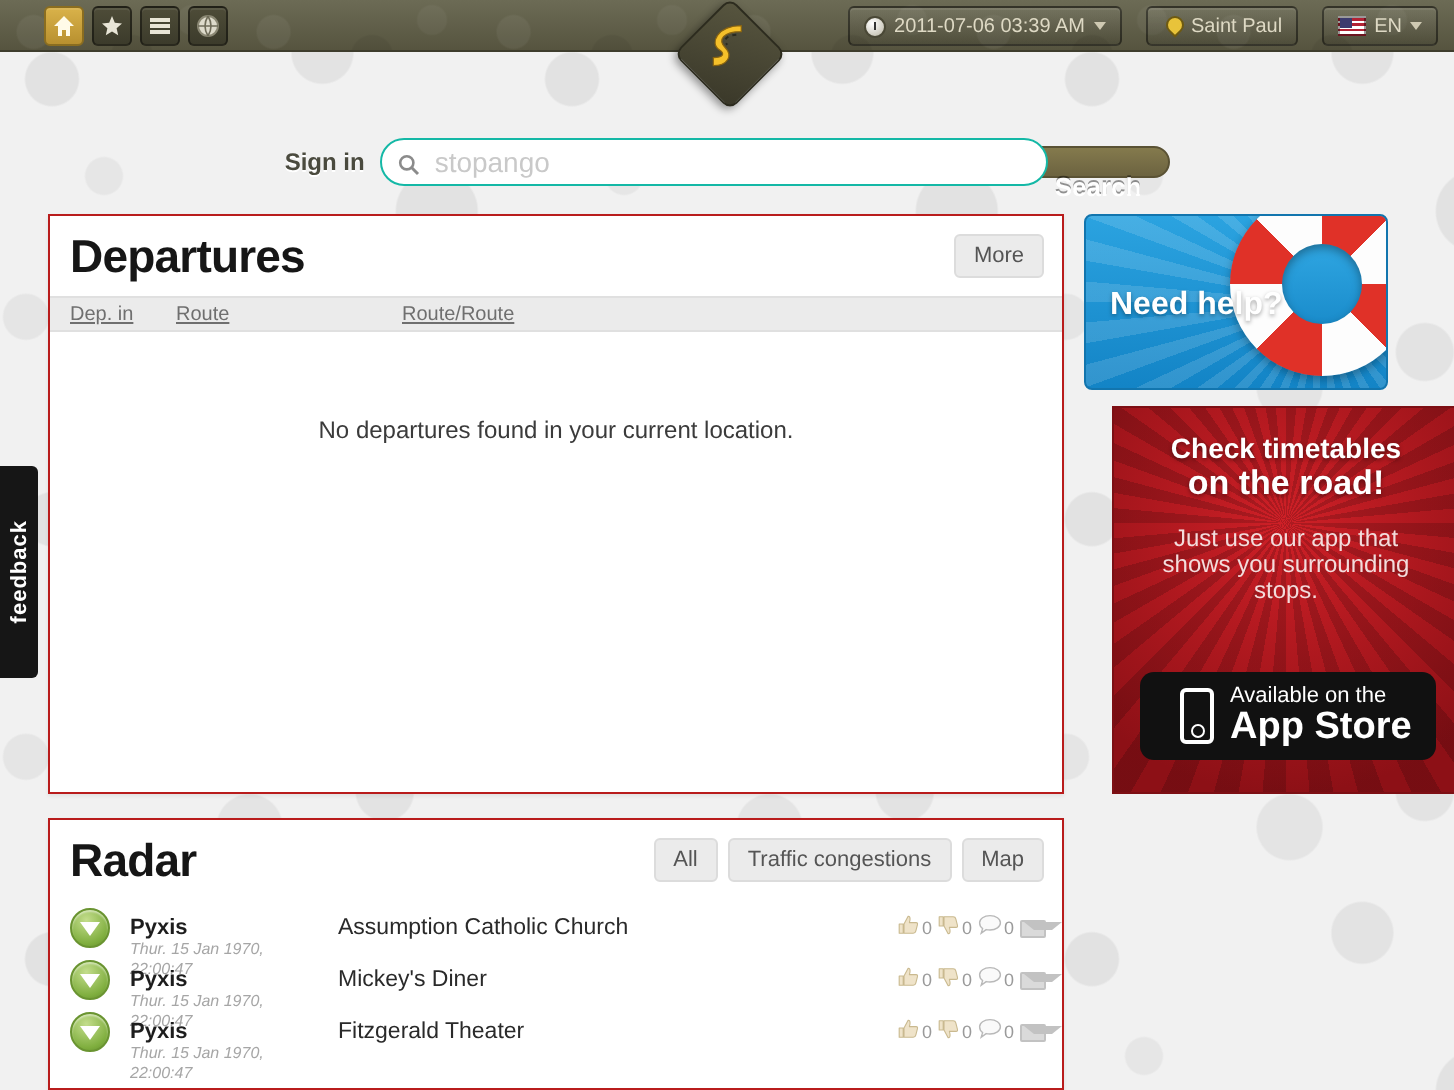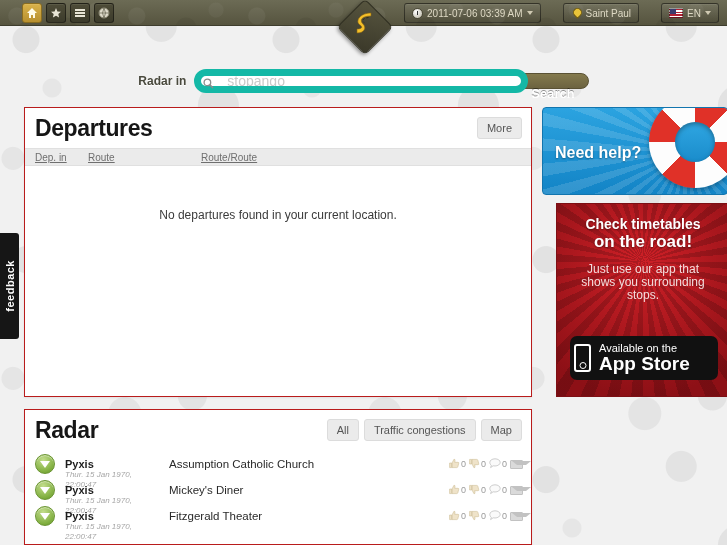--- a/index.html
+++ b/index.html
@@ -56,21 +56,21 @@
     display: flex; align-items: center; justify-content: center;
     cursor: pointer;
     box-shadow: inset 0 1px 0 rgba(255,255,255,.08);
   }
   .tb-btn.active {
     background: linear-gradient(#d9b24a, #b8902f);
     border-color: #8a6d20;
   }
   .tb-btn svg { display: block; }
 
-  .tb-right { position: absolute; right: 8px; top: 3px; display: flex; gap: 22px; align-items: center; z-index: 3; }
+  .tb-right { position: absolute; right: 8px; top: 3px; display: flex; gap: 12px; align-items: center; z-index: 3; }
   .tb-pill {
     height: 20px;
     border-radius: 3px;
     border: 1px solid rgba(0,0,0,.45);
     background: linear-gradient(rgba(255,255,255,.08), rgba(0,0,0,.10));
     display: flex; align-items: center; gap: 4px;
     padding: 0 7px;
     color: #ded9c4;
     font-size: 10px;
     cursor: pointer;
@@ -149,21 +149,21 @@
     text-shadow: 0 1px 0 #fff;
   }
   .searchwrap {
     position: relative;
     width: 334px; height: 24px;
     display: flex; align-items: center;
   }
   #searchinput {
     width: 334px; height: 24px;
     border-radius: 12px;
-    border: 7px solid #14b8a6;
+    border: 1px solid #14b8a6;
     background: #fff;
     padding: 0 10px 0 26px;
     font-size: 13px;
     font-family: "Liberation Sans", sans-serif;
     color: #333;
     outline: none;
   }
   #searchinput::placeholder { color: #c9c9c9; font-size: 14px; }
   .search-ico {
     position: absolute; left: 9px; top: 6px;
@@ -275,21 +275,21 @@
     content: ""; position: absolute; left: 1px; top: 0;
     width: 9px; height: 4px;
     border-left: 5px solid transparent;
     border-right: 5px solid transparent;
     border-top: 4px solid #c2c2c2;
   }
 
   
   #ad-help {
     position: absolute; left: 542px; top: 107px;
-    width: 186px; height: 88px;
+    width: 152px; height: 88px;
     border-radius: 4px;
     background:
       repeating-conic-gradient(from 0deg at 78% 50%, rgba(255,255,255,.13) 0deg 5deg, rgba(255,255,255,0) 5deg 10deg),
       linear-gradient(#2ba3e0, #1384c6);
     overflow: hidden;
     cursor: pointer;
     border: 1px solid #1275ae;
   }
   #ad-help .lbl {
     position: absolute; left: 12px; top: 36px;
@@ -336,21 +336,21 @@
   #ad-app .sub {
     color: #f3dcdc; font-size: 12px; line-height: 13px;
     margin-top: 12px; padding: 0 16px;
   }
   .appstore {
     position: absolute; left: 13px; bottom: 16px;
     width: 148px; height: 44px;
     background: #111;
     border-radius: 7px;
     display: flex; align-items: center; gap: 8px;
-    padding-left: 4px;
+    padding-left: 20px;
   }
   .phone {
     width: 17px; height: 28px;
     border: 2px solid #fff; border-radius: 3px;
     position: relative; flex: 0 0 auto;
   }
   .phone::after {
     content: ""; position: absolute; left: 50%; bottom: 1px;
     transform: translateX(-50%);
     width: 5px; height: 5px; border: 1px solid #fff; border-radius: 50%;
@@ -436,21 +436,21 @@
     <span class="s">
       <svg width="26" height="26" viewBox="0 0 26 26">
         <path d="M19 4 C10 4 7 8 11 12 C15 16 12 21 5 21 L5 17 C10 17 11 15 8 13 C3 10 7 1 19 1 Z" fill="#f5c02a" stroke="#8a6410" stroke-width=".6"></path>
         <path d="M16.5 5.5 C11 6 10 8.5 12 10.5" stroke="#2a2a20" stroke-width="1" fill="none" stroke-dasharray="2 2"></path>
       </svg>
     </span>
   </div>
 </div>
 
 <div id="searchrow">
-  <div id="signin">Radar in</div>
+  <div id="signin">Sign in</div>
   <div class="searchwrap">
     <input id="searchinput" placeholder="stopango" style="">
     <span class="search-ico">
       <svg width="11" height="11" viewBox="0 0 11 11">
         <circle cx="4.4" cy="4.4" r="3.3" stroke="#8b8b8b" stroke-width="1.3" fill="none"></circle>
         <line x1="6.9" y1="6.9" x2="10" y2="10" stroke="#8b8b8b" stroke-width="1.5"></line>
       </svg>
     </span>
   </div>
   <button id="searchbtn">Search</button>

